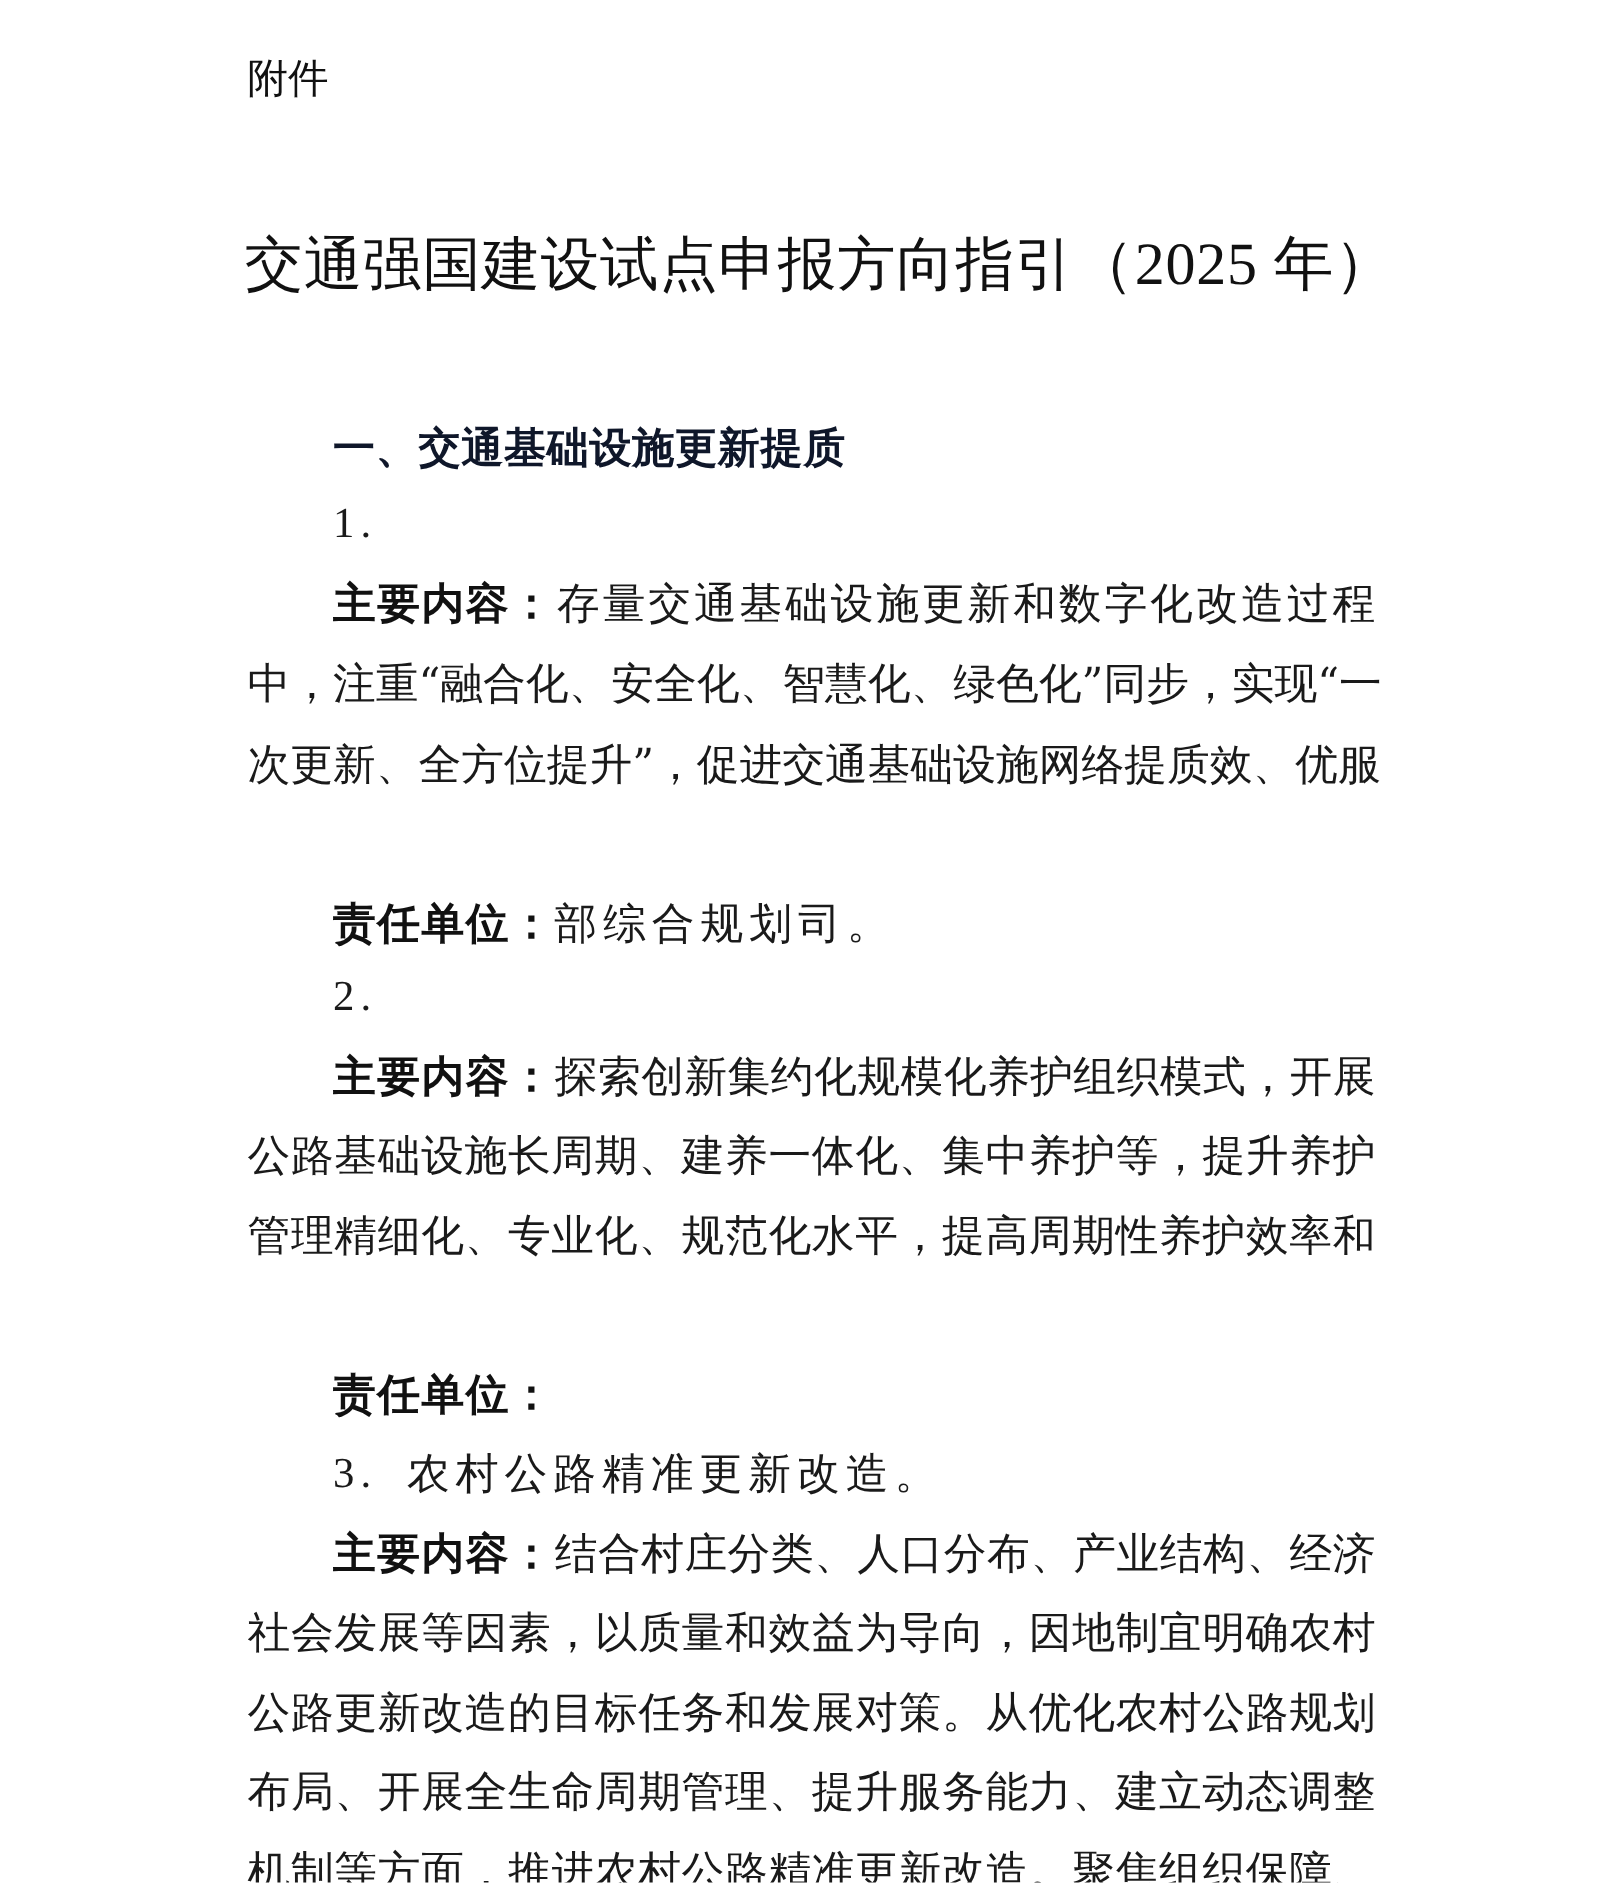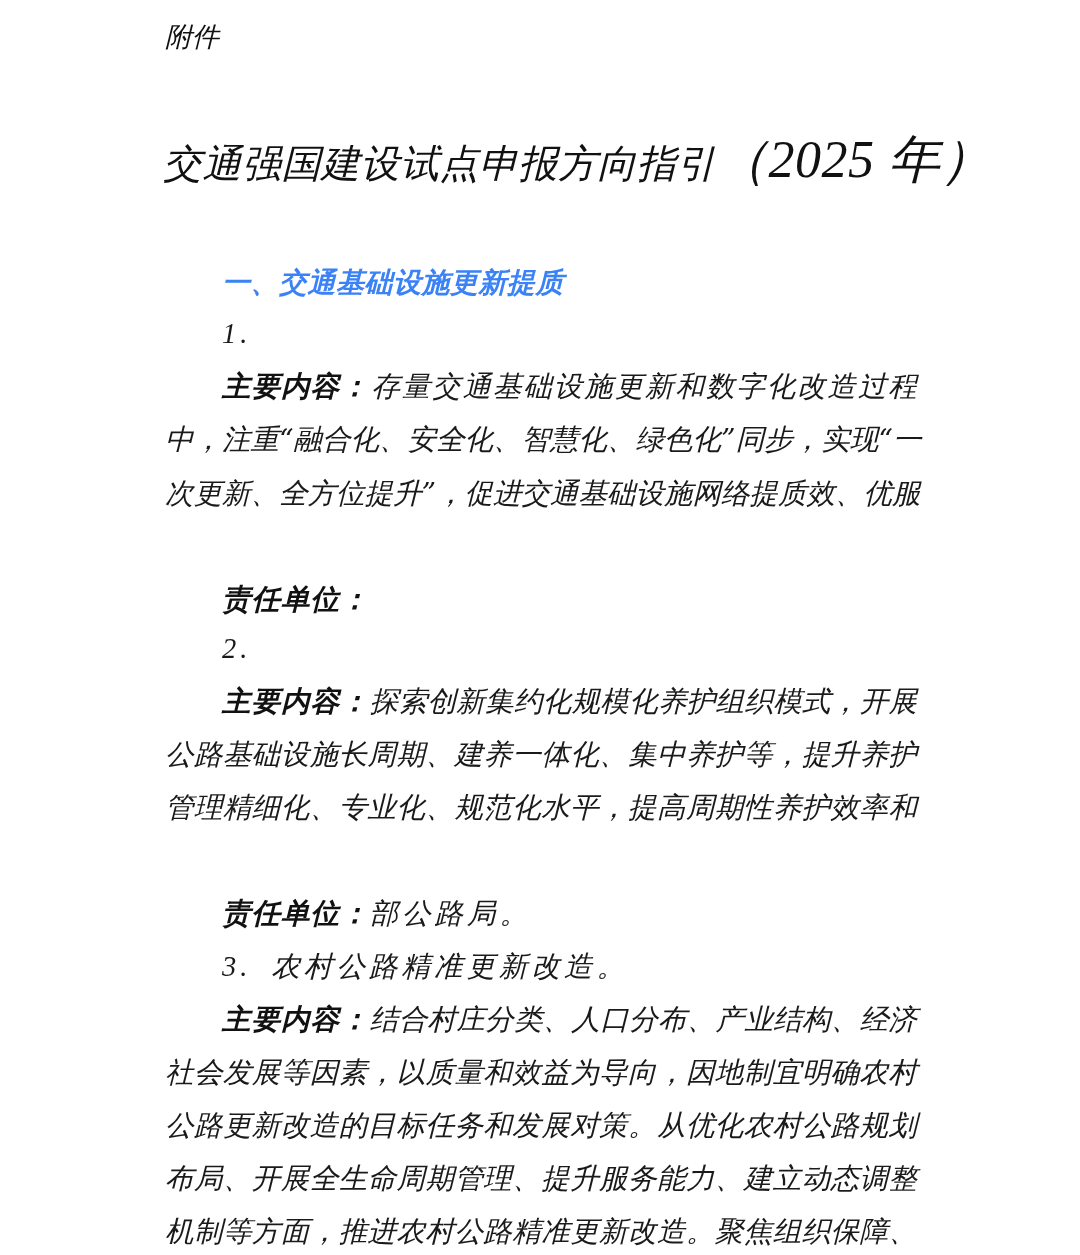--- a/index.html
+++ b/index.html
@@ -1,24 +1,24 @@
 <!DOCTYPE html>
 <html><head>
   <meta charset="utf-8">
   <style>
     html, body { margin: 0; padding: 0; background: #ffffff; }
     body { width: 1080px; height: 1255px; position: relative; overflow: hidden; color: #1a1a1a; }
-    .page { position: absolute; left: 0; top: 0; width: 1080px; height: 887px; font-style: italic; }
+    .page { position: absolute; left: 0; top: 16px; width: 1080px; height: 887px; }
     .attach { position: absolute; left: 165px; top: 18px; font-family: "DejaVu Sans", sans-serif; font-size: 27px; line-height: 38px; color: #111; }
     .title { position: absolute; left: 163px; top: 134px; font-family: "DejaVu Sans", sans-serif; font-size: 39px; line-height: 52px; color: #111; white-space: nowrap; letter-spacing: 0.5px; }
-    .title .yr { font-family: "Liberation Serif", serif; font-size: 52px; }
+    .title .yr { font-family: "Liberation Serif", serif; font-size: 40px; }
     .line { position: absolute; left: 165px; width: 752px; height: 54px; font-family: "DejaVu Serif", serif; font-size: 28.5px; line-height: 54px; white-space: nowrap; color: #1a1a1a; display: flex; justify-content: space-between; }
     .line.indent { left: 222px; width: 695px; }
     .line.short { justify-content: flex-start; letter-spacing: 4px; }
-    .heading { position: absolute; left: 222px; top: 256px; font-family: "DejaVu Sans", sans-serif; font-size: 28px; line-height: 54px; font-weight: bold; color: #3b82f6; letter-spacing: 0.5px; white-space: nowrap; }
+    .heading { position: absolute; left: 222px; top: 256px; font-family: "DejaVu Sans", sans-serif; font-size: 28px; line-height: 54px; font-weight: bold; color: #0f172a; letter-spacing: 0.5px; white-space: nowrap; }
     .lbl { font-family: "DejaVu Sans", sans-serif; font-weight: bold; color: #111; letter-spacing: 1px; }
     .item-num { font-family: "Liberation Serif", serif; margin-right: 20px; }
     .ch { display: inline-block; }
   </style>
 </head>
 <body>
 
 <div class="page">
 
   <div class="attach">附件</div>
@@ -107,20 +107,21 @@
       <span class="ch">提</span>
       <span class="ch">质</span>
       <span class="ch">效</span>
       <span class="ch">、</span>
       <span class="ch">优</span>
       <span class="ch">服</span>
     </div>
 
   <div class="line indent short" style="top:573px">
       <span class="lbl">责任单位：</span>
+      <span>部综合规划司。</span>
     </div>
 
   <div class="line indent short" style="top:622px">
       <span class="item-num">2.</span>
     </div>
 
   <div class="line indent spread" style="top:675px">
       <span class="lbl">主要内容：</span>
       <span class="ch">探</span>
       <span class="ch">索</span>
@@ -194,21 +195,20 @@
       <span class="ch">性</span>
       <span class="ch">养</span>
       <span class="ch">护</span>
       <span class="ch">效</span>
       <span class="ch">率</span>
       <span class="ch">和</span>
     </div>
 
   <div class="line indent short" style="top:887px">
       <span class="lbl">责任单位：</span>
-      <span>部公路局。</span>
     </div>
 
   <div class="line indent short" style="top:940px">
       <span class="item-num">3.</span>
       <span>农村公路精准更新改造。</span>
     </div>
 
   <div class="line indent spread" style="top:993px">
       <span class="lbl">主要内容：</span>
       <span class="ch">结</span>

